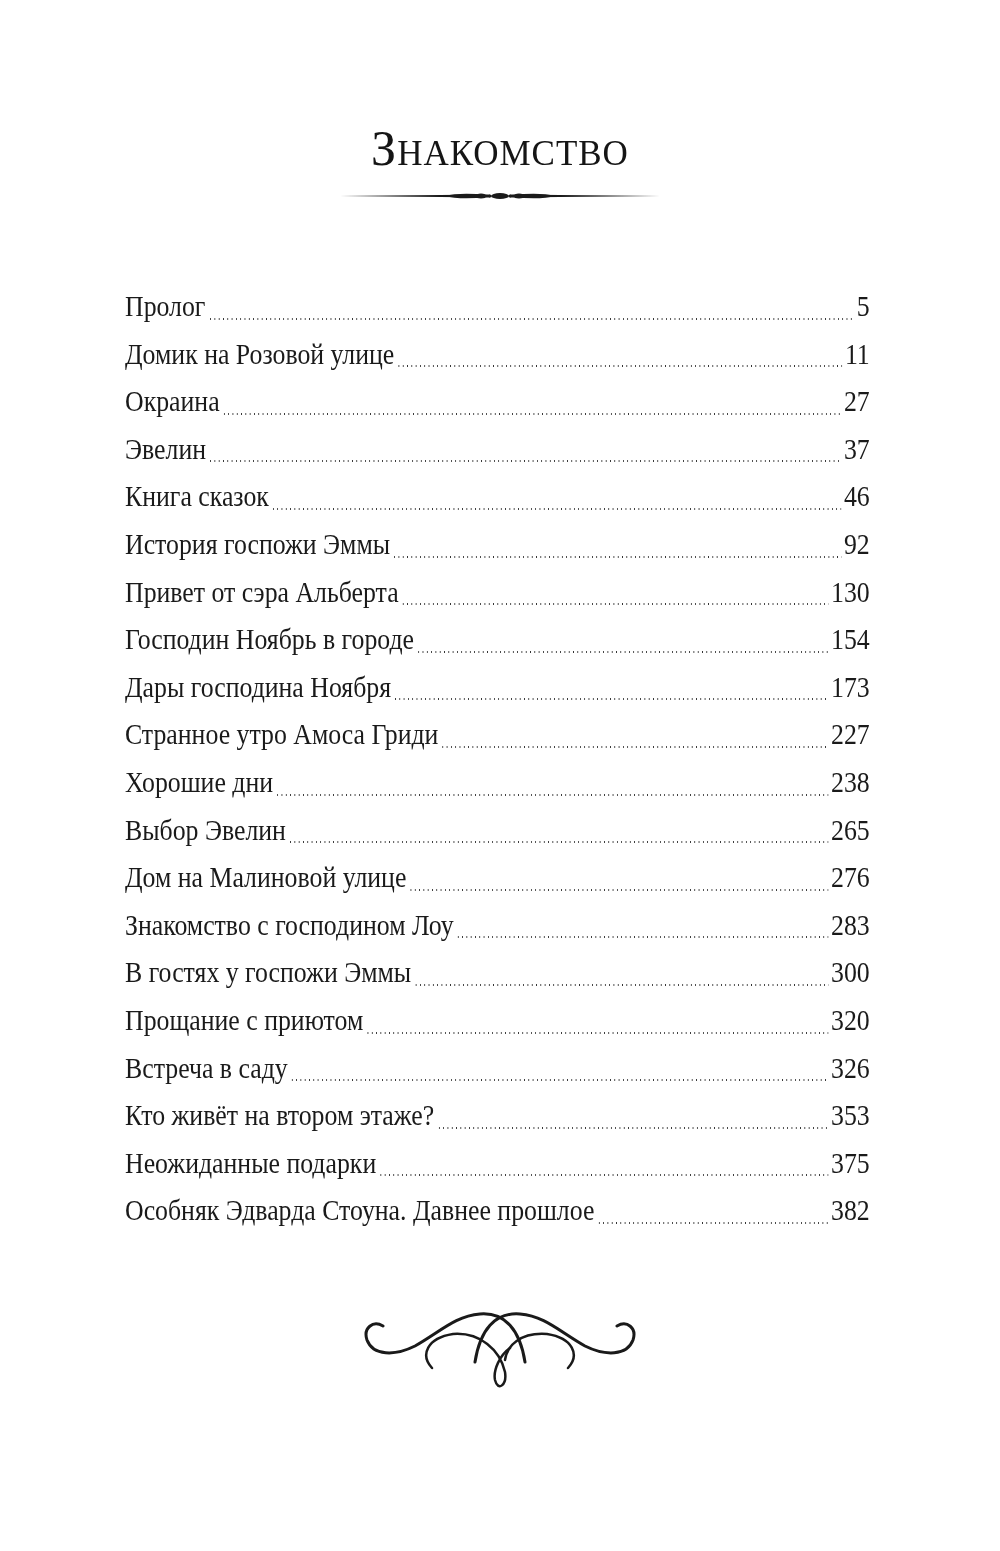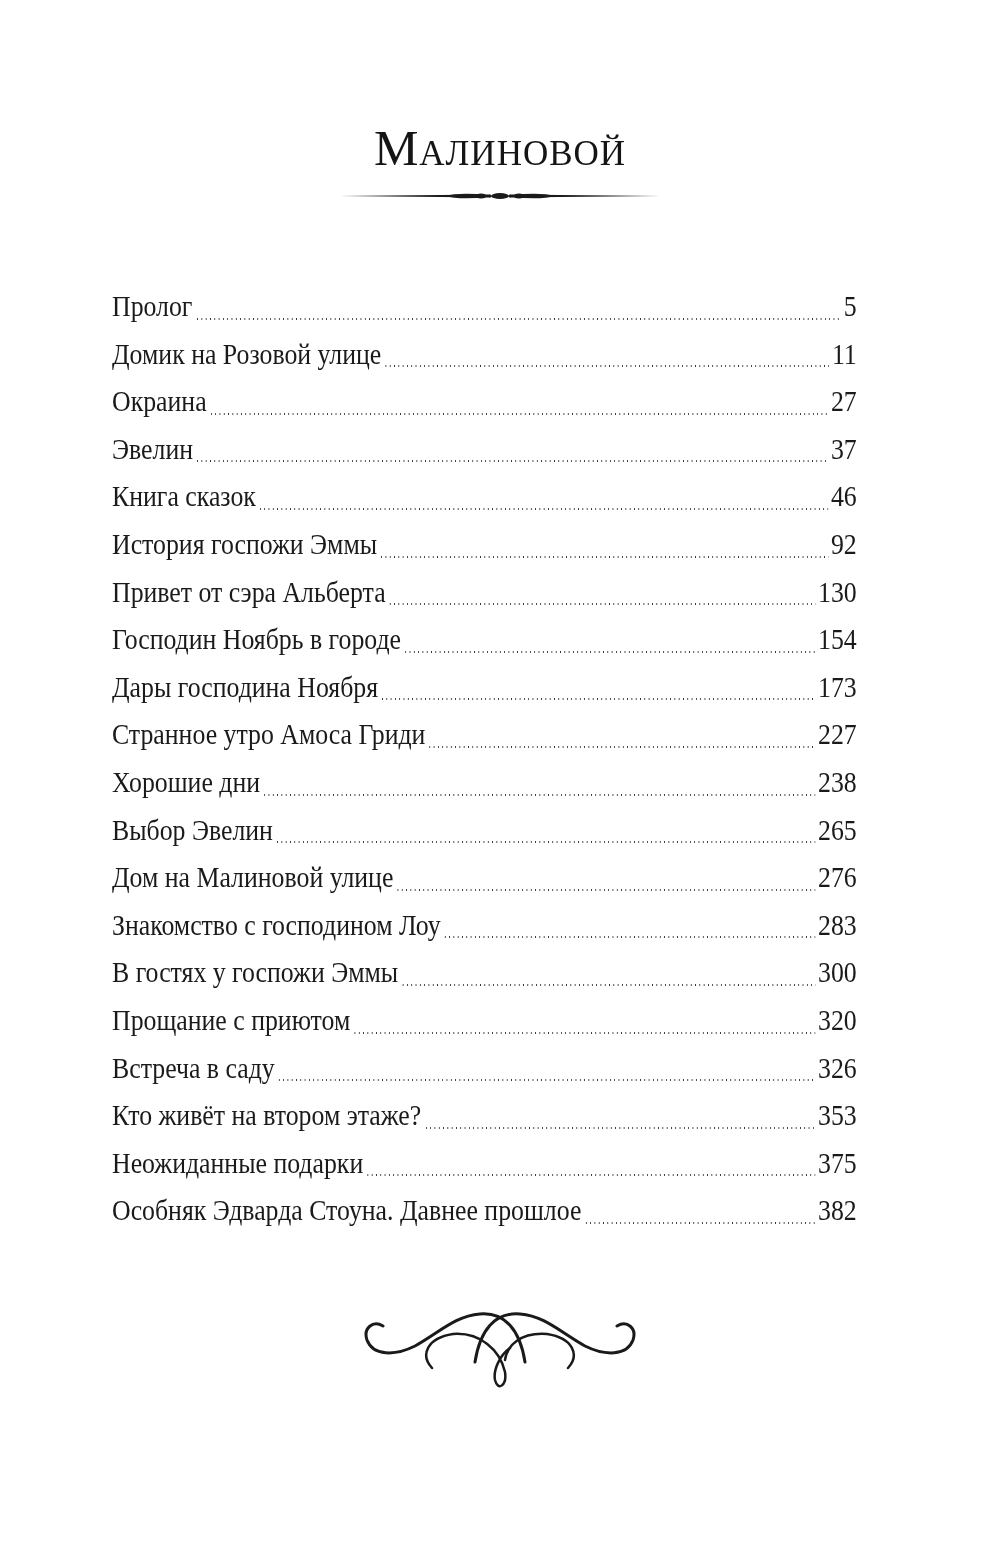--- a/index.html
+++ b/index.html
@@ -3,40 +3,40 @@
 <meta charset="utf-8">
 <style>
   html, body { margin: 0; padding: 0; background: #ffffff; }
   body { width: 1000px; height: 1551px; position: relative; overflow: hidden; color: #1a1a1a; }
   .title {
     position: absolute; top: 118px; left: 0; width: 1000px; text-align: center;
     font-family: "Liberation Serif", "DejaVu Serif", serif; font-size: 50px;
     font-variant: small-caps; letter-spacing: 1px; line-height: 60px; color: #151515;
   }
   .title-rule { position: absolute; top: 186px; left: 340px; width: 320px; height: 20px; }
-  .toc { position: absolute; top: 282px; left: 112px; width: 745px; }
+  .toc { position: absolute; top: 282px; left: 125px; width: 745px; }
   .row {
     display: flex; align-items: baseline; height: 47.6px;
     font-family: "Liberation Serif", "DejaVu Serif", serif; font-size: 30px;
     line-height: 47.6px; color: #1a1a1a; transform: scaleX(0.86); transform-origin: left;
     width: 866px;
   }
   .row .label { white-space: nowrap; }
   .row .leader {
     flex: 1; margin: 0 3px; height: 2px; align-self: flex-end; margin-bottom: 10px;
     background-image: radial-gradient(circle, #333 0.9px, transparent 1.1px);
     background-size: 5px 2px; background-repeat: repeat-x;
   }
   .row .page { white-space: nowrap; }
   .flourish { position: absolute; top: 1300px; left: 355px; width: 290px; height: 95px; }
 </style>
 </head>
 <body>
 
-<div class="title">Малиновой</div>
+<div class="title">Знакомство</div>
 
 <svg class="title-rule" viewBox="0 0 320 20">
   <path d="M0 10 L150 8.5 L150 11.5 Z" fill="#1a1a1a"></path>
   <path d="M320 10 L170 8.5 L170 11.5 Z" fill="#1a1a1a"></path>
   <path d="M105 10 Q120 6 148 9 L148 11 Q120 14 105 10 Z" fill="#1a1a1a"></path>
   <path d="M215 10 Q200 6 172 9 L172 11 Q200 14 215 10 Z" fill="#1a1a1a"></path>
   <ellipse cx="160" cy="10" rx="9" ry="3" fill="#1a1a1a"></ellipse>
   <ellipse cx="141" cy="10" rx="5" ry="2.5" fill="#1a1a1a"></ellipse>
   <ellipse cx="179" cy="10" rx="5" ry="2.5" fill="#1a1a1a"></ellipse>
   <circle cx="150" cy="10" r="1.5" fill="#1a1a1a"></circle>

